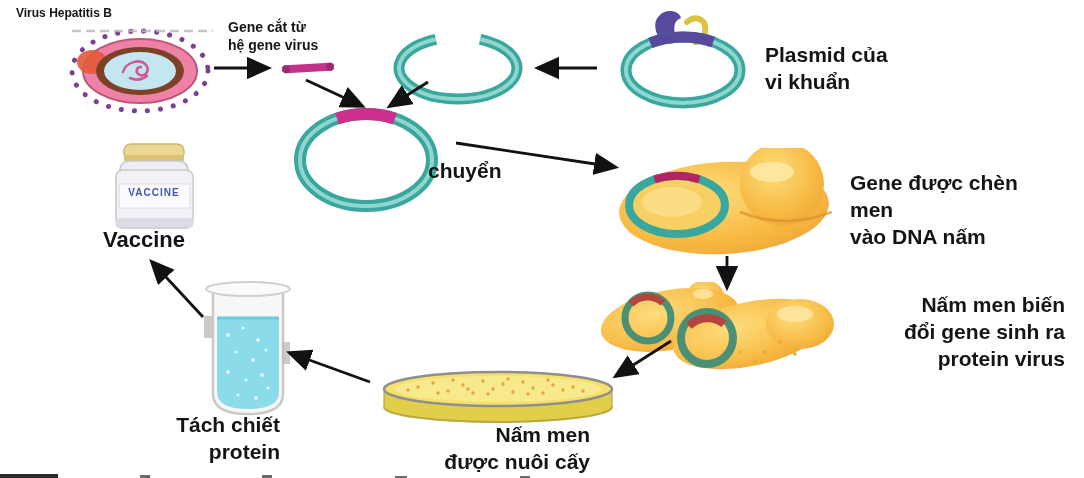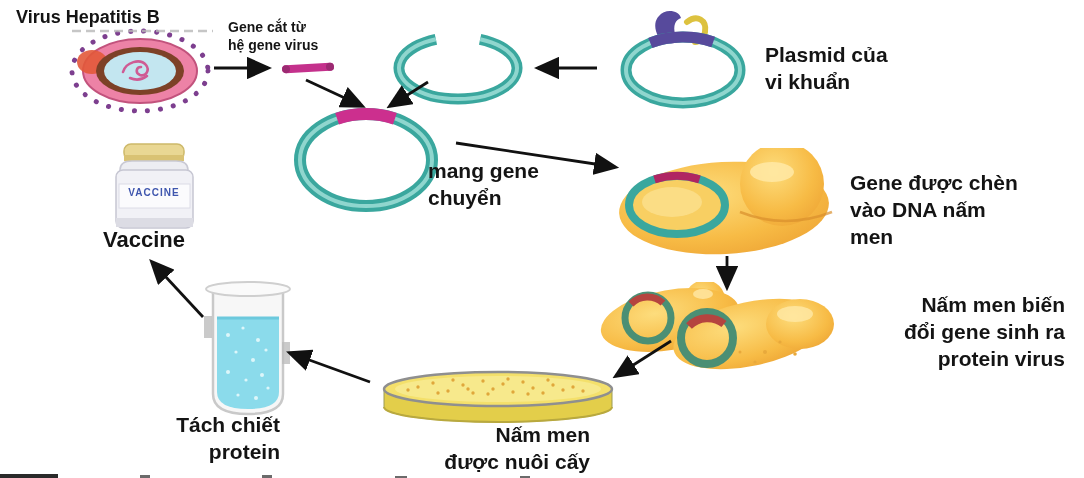--- a/index.html
+++ b/index.html
@@ -7,21 +7,21 @@
     position:relative;width:1084px;height:478px;background:#ffffff;overflow:hidden;
     font-family:"Liberation Sans","DejaVu Sans",sans-serif;
   }
   .art{position:absolute;}
   .lbl{
     position:absolute;font-weight:700;color:#141414;line-height:1.28;
     font-family:"Liberation Sans","DejaVu Sans",sans-serif;white-space:nowrap;
   }
   .lbl .ln{display:block;}
   .lbl.center{text-align:right;}
-  .sz18{font-size:18px;}
+  .sz18{font-size:12px;}
   .sz17{font-size:14px;}
   .sz21{font-size:21px;}
   .sz22{font-size:22px;}
   .bottle-text{
     position:absolute;left:122px;top:187px;width:64px;text-align:center;
     font-size:10px;font-weight:700;letter-spacing:1px;color:#3f56ae;
   }
   .corner-bar{position:absolute;left:0;top:474px;width:58px;height:4px;background:#2a2a2a;}
   .tick{position:absolute;height:3px;background:#3a3a3a;opacity:.75;}
 </style>
@@ -243,28 +243,27 @@
     <span class="ln">Gene cắt từ</span>
     <span class="ln">hệ gene virus</span>
   </div>
 
   <div class="lbl sz21" style="left:765px;top:42px">
     <span class="ln">Plasmid của</span>
     <span class="ln">vi khuẩn</span>
   </div>
 
   <div class="lbl sz21" style="left:428px;top:158px">
-    <span class="ln">mang gene</span>
     <span class="ln">chuyển</span>
   </div>
 
   <div class="lbl sz21" style="left:850px;top:170px">
     <span class="ln">Gene được chèn</span>
+    <span class="ln">men</span>
     <span class="ln">vào DNA nấm</span>
-    <span class="ln">men</span>
   </div>
 
   <div class="lbl sz21 center" style="left:845px;top:292px;width:220px">
     <span class="ln">Nấm men biến</span>
     <span class="ln">đổi gene sinh ra</span>
     <span class="ln">protein virus</span>
   </div>
 
   <div class="lbl sz21 center" style="left:360px;top:422px;width:230px">
     <span class="ln">Nấm men</span>

